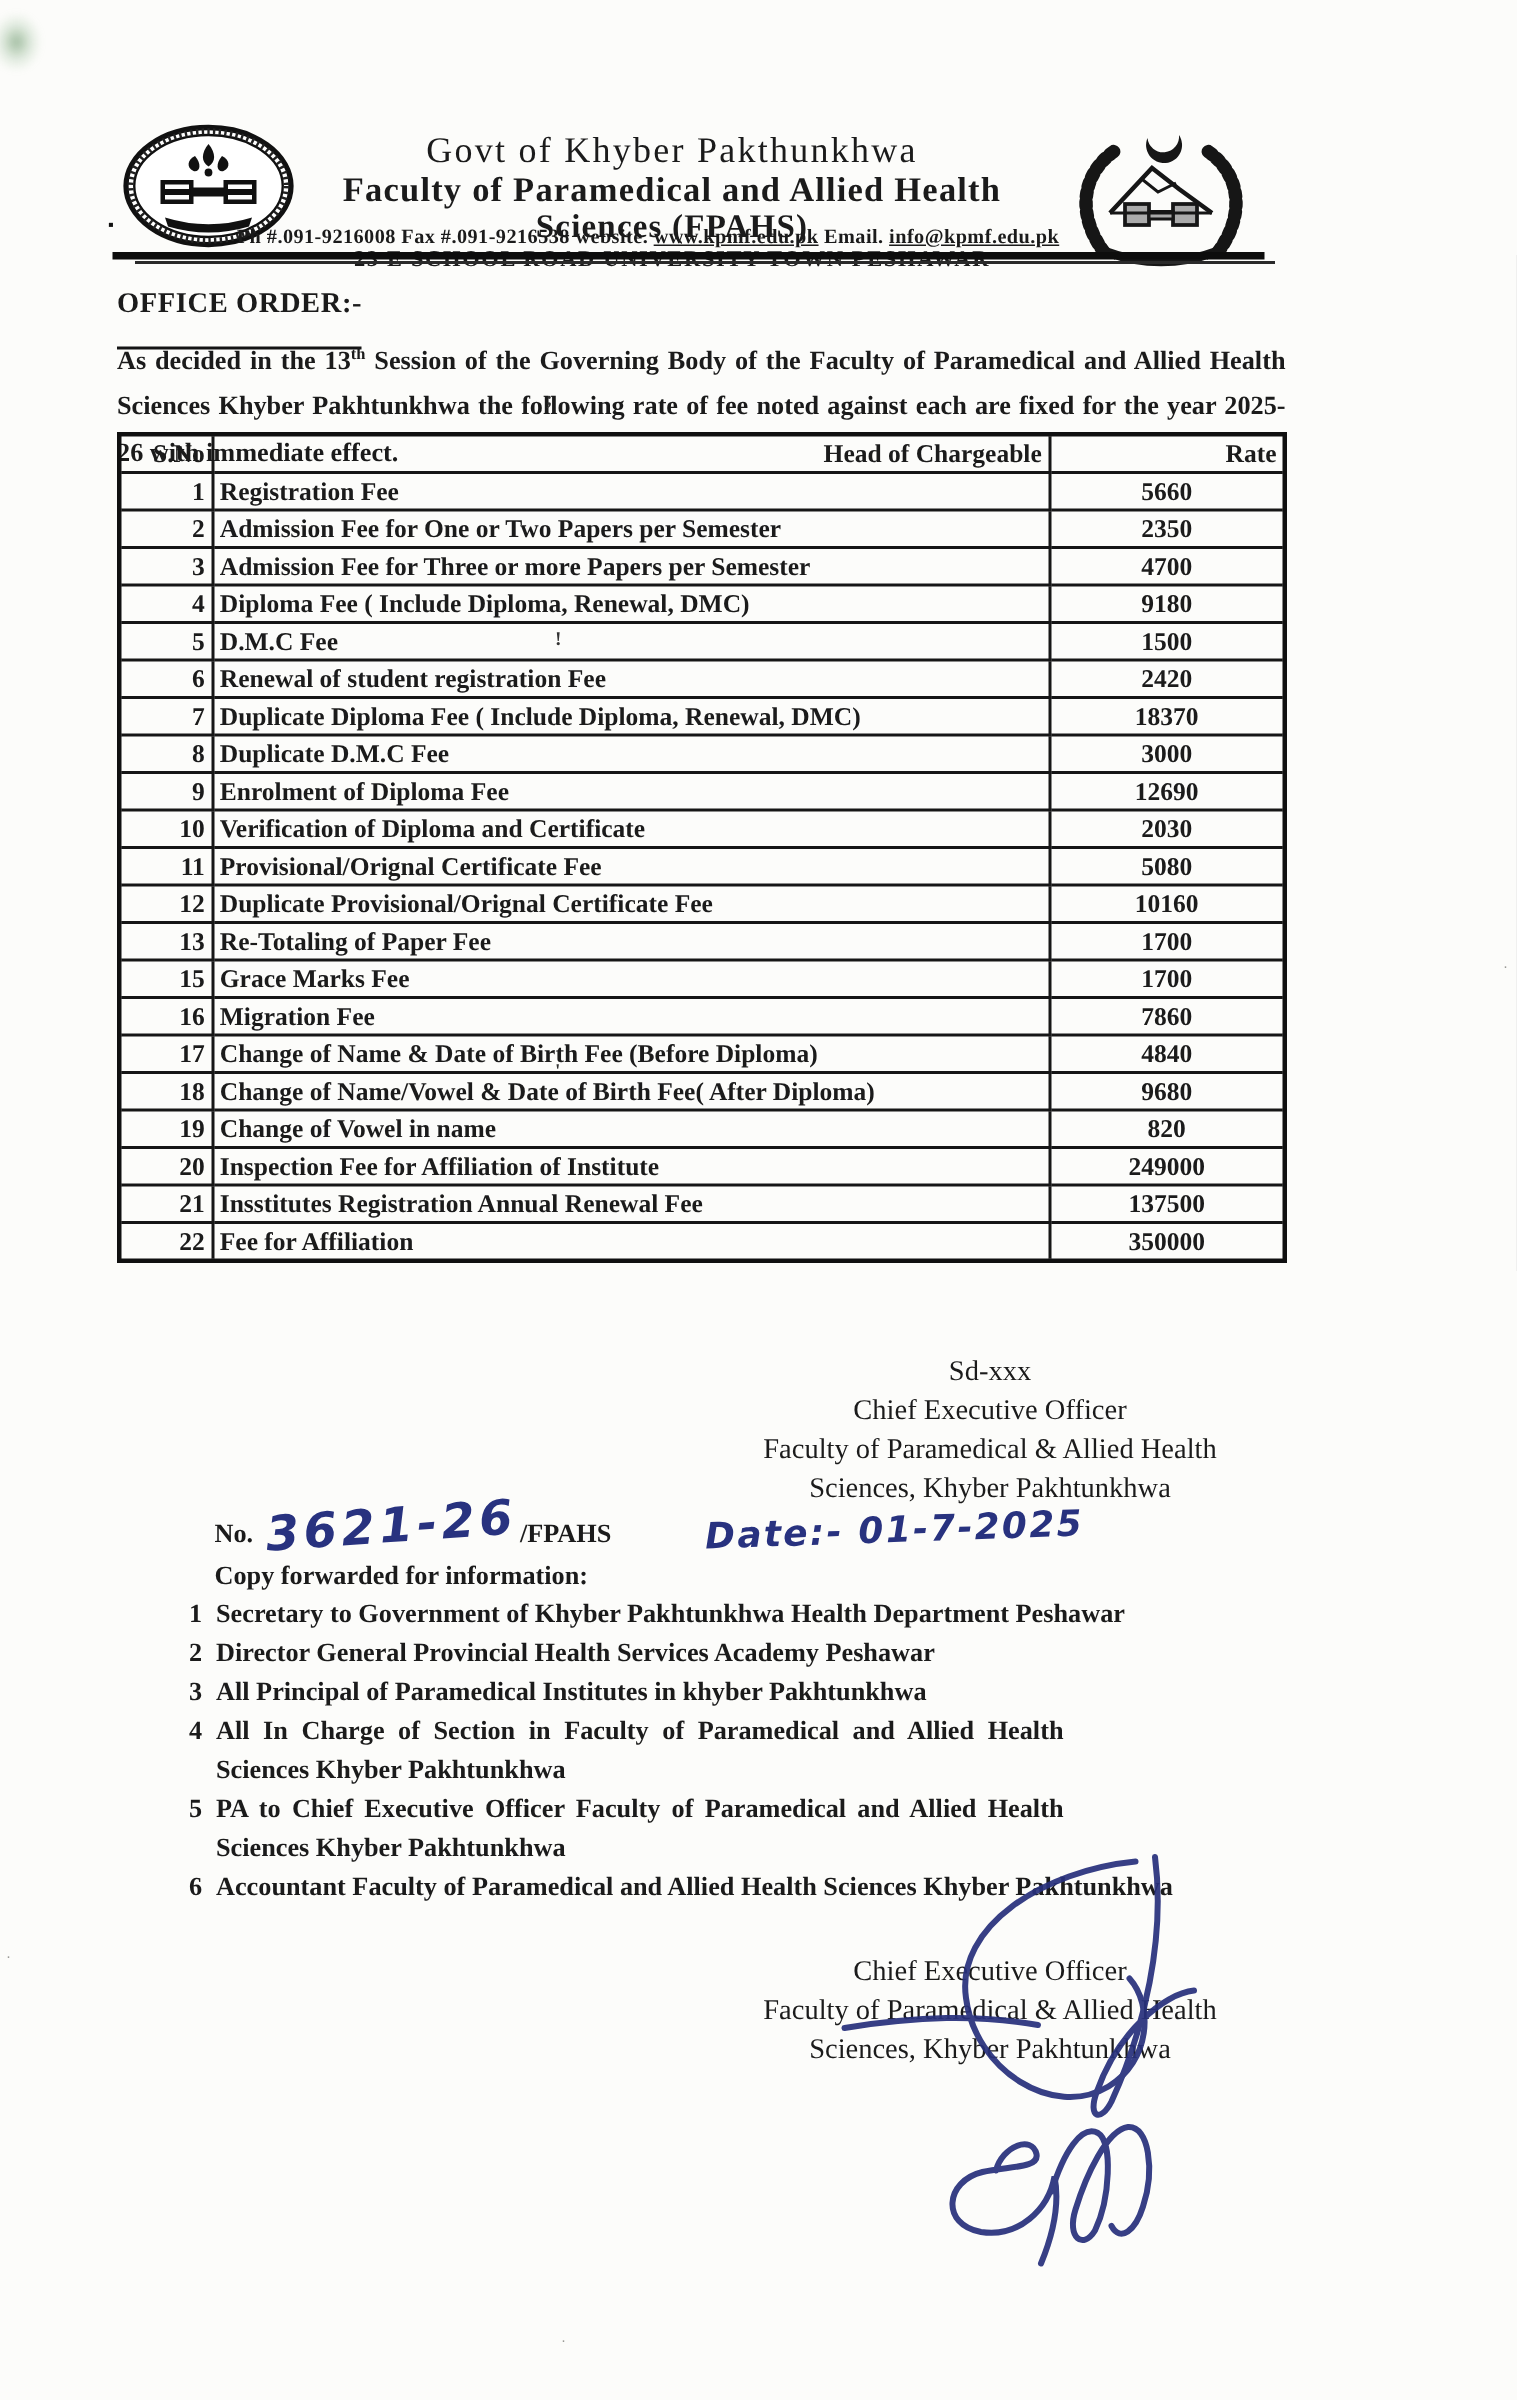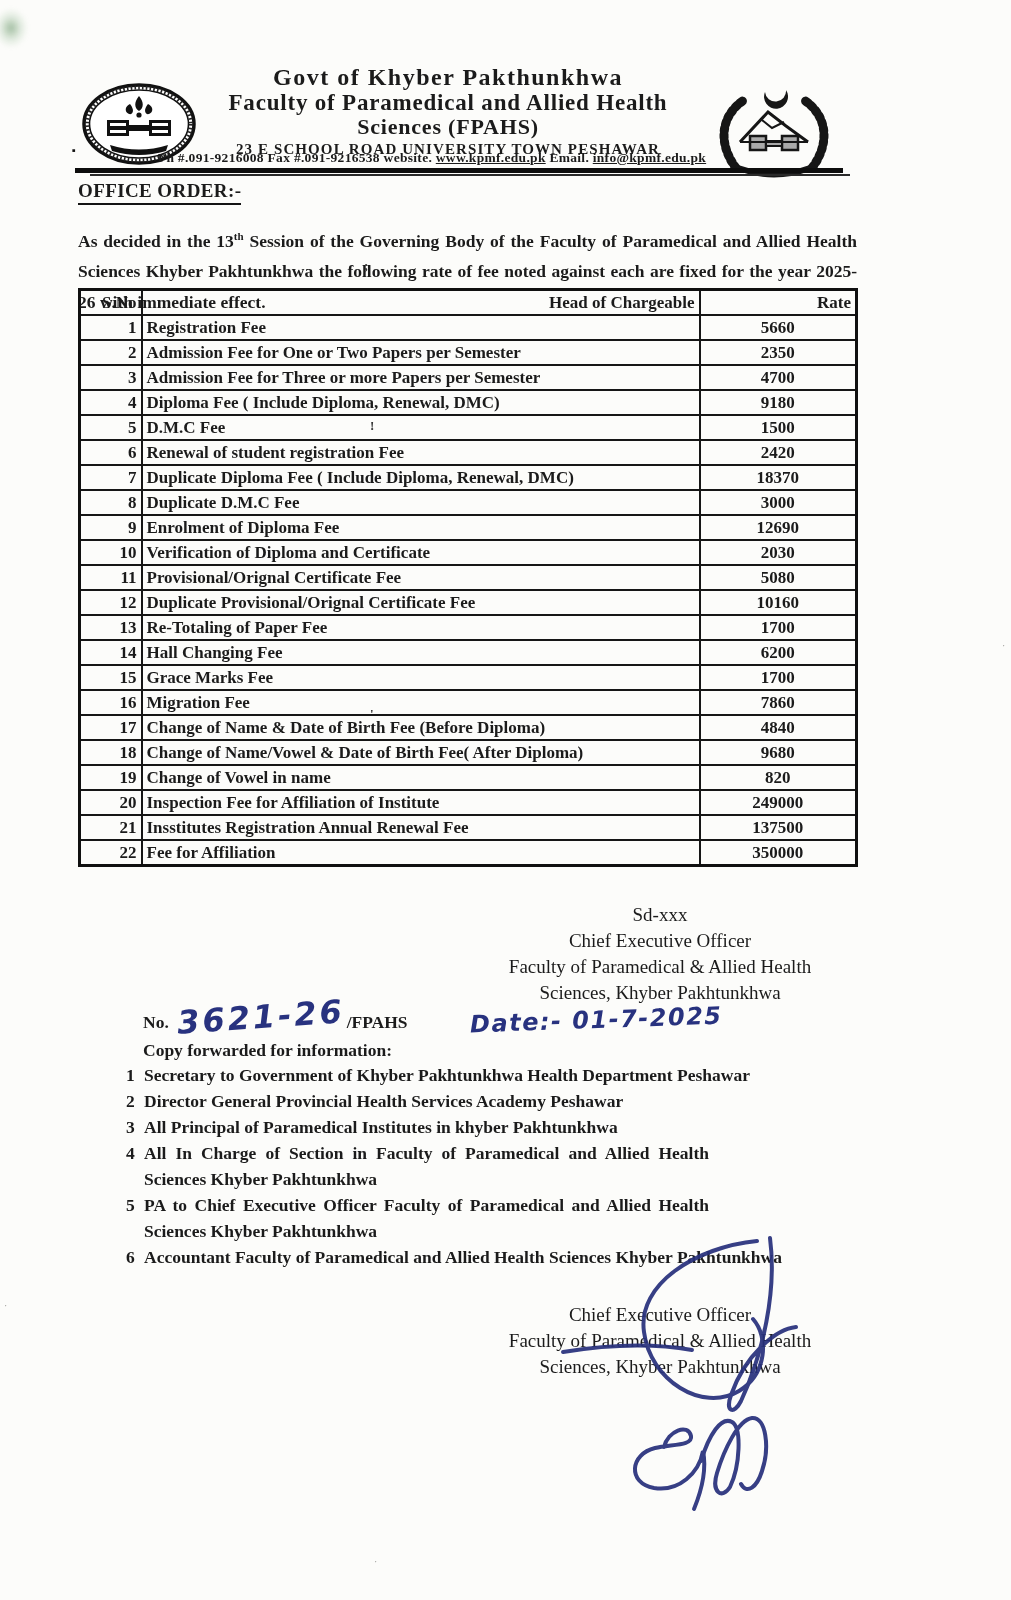--- a/index.html
+++ b/index.html
@@ -11,33 +11,33 @@
   
   .corner-smudge{position:absolute;left:-6px;top:8px;width:34px;height:40px;
     background:radial-gradient(closest-side,rgba(90,140,90,.55),rgba(120,170,120,.18) 60%,transparent);
     filter:blur(2px);}
   .edge-speck{position:absolute;color:#9a9a96;font-size:10px;}
   .stray-mark{position:absolute;color:#333;font-weight:700;font-size:13px;}
   
   .logo-left{position:absolute;left:80px;top:82px;}
   .logo-right{position:absolute;left:710px;top:80px;}
   .head-center{position:absolute;left:178px;top:64px;width:540px;text-align:center;}
-  .h-line1{font-size:24px;font-weight:700;letter-spacing:1.5px;line-height:26px;}
+  .h-line1{font-size:24px;font-weight:400;letter-spacing:1.5px;line-height:26px;margin-top:24px;}
   .h-line2{font-size:23px;font-weight:700;letter-spacing:.8px;line-height:25px;}
   .h-line3{font-size:22px;font-weight:700;letter-spacing:.8px;line-height:24px;}
   .h-addr{font-size:15px;font-weight:700;letter-spacing:1.1px;margin-top:2px;}
   .h-contact{position:absolute;left:92px;top:150px;width:680px;text-align:center;
     font-size:13.5px;font-weight:700;letter-spacing:.3px;}
   .h-contact .u{text-decoration:underline;}
   .sq-bullet{position:absolute;left:72px;top:144px;font-size:11px;color:#111;}
   .head-rule{position:absolute;left:75px;top:168px;width:768px;height:5px;background:#0d0d0d;}
   .head-rule2{position:absolute;left:90px;top:174px;width:760px;height:2px;background:#2a2a2a;}
   
-  .oo-title{position:absolute;left:78px;top:180px;font-size:19px;font-weight:700;
-    letter-spacing:.4px;border-bottom:2.5px solid #141414;padding-bottom:1px;}
+  .oo-title{position:absolute;left:78px;top:192px;font-size:19px;font-weight:700;
+    letter-spacing:.4px;border-bottom:2.5px solid #141414;padding-bottom:17px;}
   .intro{position:absolute;left:78px;top:203px;width:779px;font-size:17.5px;font-weight:700;
     line-height:31px;text-align:justify;}
   .intro sup{font-size:11px;}
   
   table.fees{position:absolute;left:78px;top:288px;width:777px;border-collapse:collapse;
     table-layout:fixed;border:3.5px solid #101010;}
   table.fees th,table.fees td{border:2.5px solid #161616;font-size:17px;line-height:23px;
     padding:0 4px;white-space:nowrap;overflow:hidden;}
   table.fees th{font-weight:700;text-align:right;}
   table.fees td{font-weight:600;}
@@ -210,25 +210,20 @@
         </tr>
         <tr>
           <td class="c-sno">12</td>
           <td class="c-head">Duplicate Provisional/Orignal Certificate Fee</td>
           <td class="c-rate">10160</td>
         </tr>
         <tr>
           <td class="c-sno">13</td>
           <td class="c-head">Re-Totaling of Paper Fee</td>
           <td class="c-rate">1700</td>
-        </tr>
-        <tr>
-          <td class="c-sno">14</td>
-          <td class="c-head">Hall Changing Fee</td>
-          <td class="c-rate">6200</td>
         </tr>
         <tr>
           <td class="c-sno">15</td>
           <td class="c-head">Grace Marks Fee</td>
           <td class="c-rate">1700</td>
         </tr>
         <tr>
           <td class="c-sno">16</td>
           <td class="c-head">Migration Fee</td>
           <td class="c-rate">7860</td>

